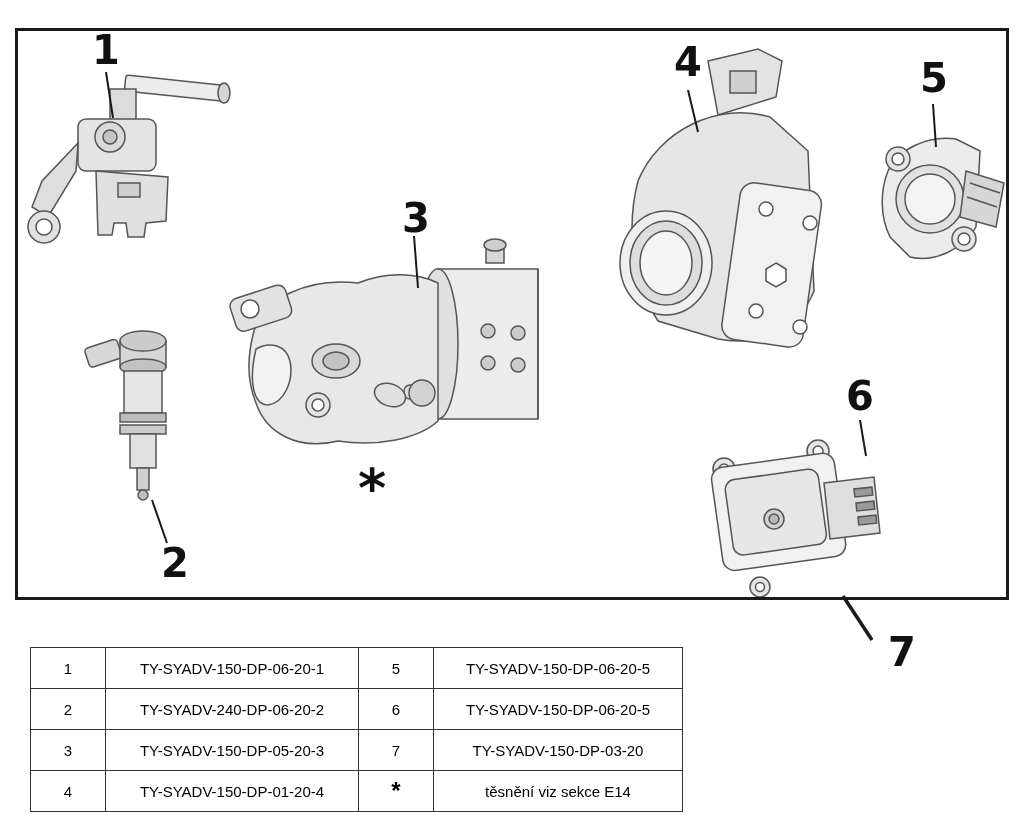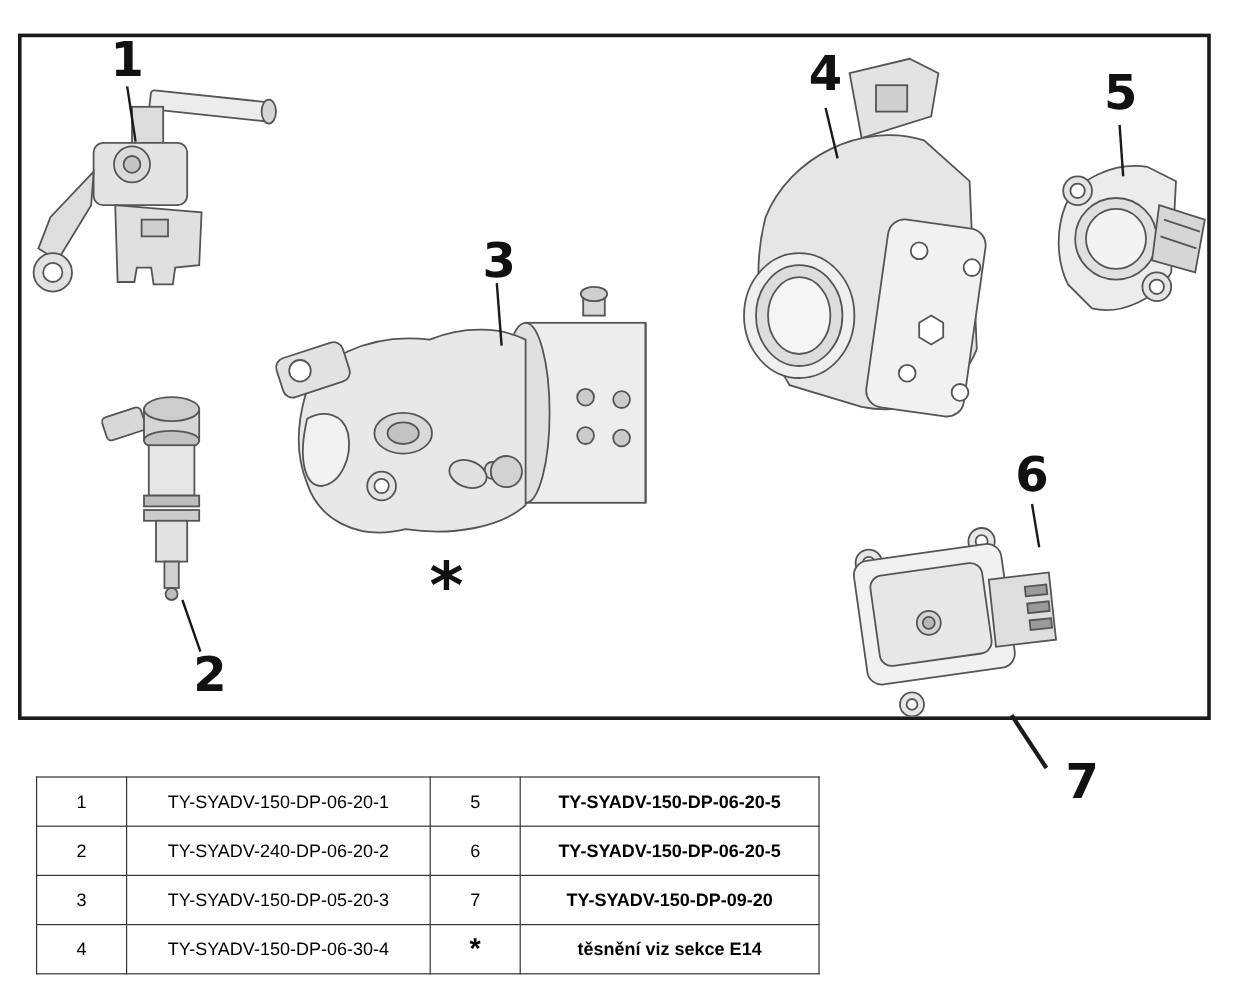--- a/index.html
+++ b/index.html
@@ -52,21 +52,21 @@
   table.parts-table td {
     border:1px solid #333333;
     height:40px;
     text-align:center;
     vertical-align:middle;
     background:#ffffff;
     padding:0 6px;
   }
   td.ref-cell  { width:62px; }
   td.part-cell-l { width:240px; }
-  td.part-cell-r { width:236px;font-weight:bold; }
+  td.part-cell-r { width:236px; }
   td.star-ref { font-size:24px; font-weight:bold; }
 </style>
 </head>
 <body>
 
 <div class="page">
 
   <div class="diagram-box">
     <svg width="988" height="566" viewBox="0 0 988 566">
       <g stroke="#555" stroke-width="1.5" fill="none">
@@ -203,24 +203,24 @@
       <tr>
         <td class="ref-cell">2</td>
         <td class="part-cell-l">TY-SYADV-240-DP-06-20-2</td>
         <td class="ref-cell">6</td>
         <td class="part-cell-r">TY-SYADV-150-DP-06-20-5</td>
       </tr>
       <tr>
         <td class="ref-cell">3</td>
         <td class="part-cell-l">TY-SYADV-150-DP-05-20-3</td>
         <td class="ref-cell">7</td>
-        <td class="part-cell-r">TY-SYADV-150-DP-09-20</td>
+        <td class="part-cell-r">TY-SYADV-150-DP-03-20</td>
       </tr>
       <tr>
         <td class="ref-cell">4</td>
-        <td class="part-cell-l">TY-SYADV-150-DP-06-30-4</td>
+        <td class="part-cell-l">TY-SYADV-150-DP-01-20-4</td>
         <td class="ref-cell star-ref">*</td>
         <td class="part-cell-r">těsnění viz sekce E14</td>
       </tr>
     </tbody>
   </table>
 
 </div>
 
 </body></html>

